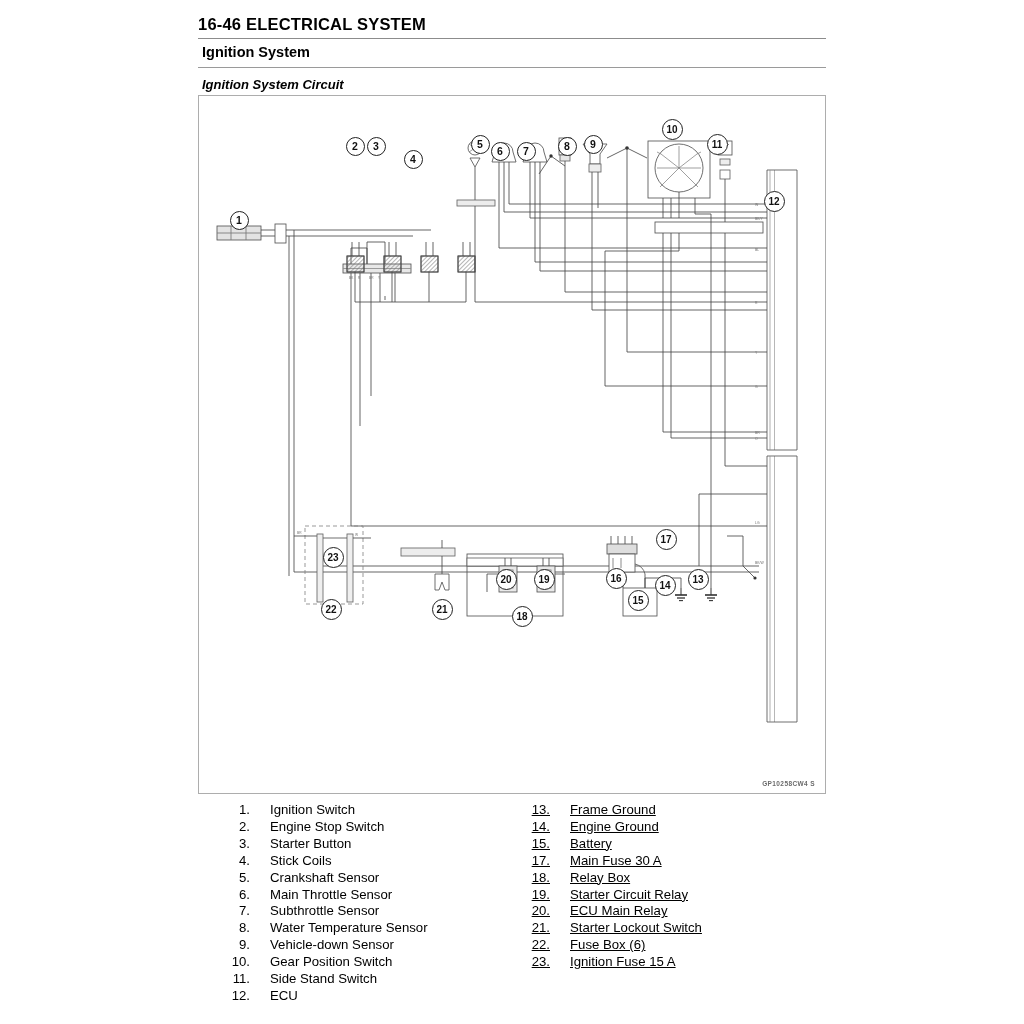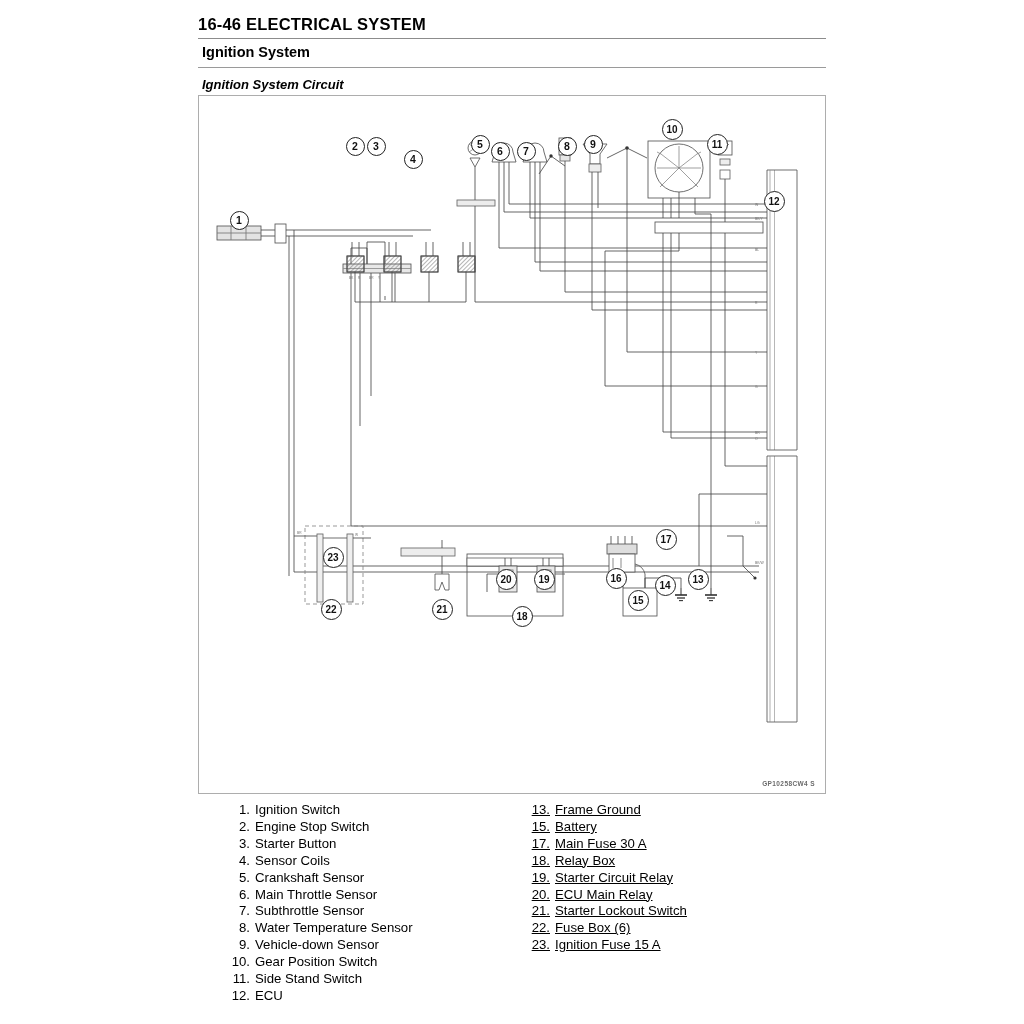--- a/index.html
+++ b/index.html
@@ -36,21 +36,21 @@
   .svgwrap{position:absolute;left:0;top:0;width:100%;height:100%;}
 
   
   .legend{position:absolute;left:198px;top:802px;width:628px;
           font-size:13.2px;line-height:16.9px;}
   .legcol{position:absolute;top:0;}
   .legcol.left{left:26px;width:300px;}
   .legcol.right{left:326px;width:300px;text-decoration:underline;}
   .legrow{display:flex;white-space:nowrap;}
   .legnum{width:26px;text-align:right;flex:0 0 26px;}
-  .legtxt{margin-left:5px;}
+  .legtxt{margin-left:20px;}
 </style>
 </head>
 <body>
 
 <div class="page">
 
   <div class="pg-head">
     <div class="ptitle">16-46 ELECTRICAL SYSTEM</div>
   </div>
   <div class="rule" style="top:38px;"></div>
@@ -411,21 +411,21 @@
         <div class="legrow">
           <span class="legnum">2.</span>
           <span class="legtxt">Engine Stop Switch</span>
         </div>
         <div class="legrow">
           <span class="legnum">3.</span>
           <span class="legtxt">Starter Button</span>
         </div>
         <div class="legrow">
           <span class="legnum">4.</span>
-          <span class="legtxt">Sensor Coils</span>
+          <span class="legtxt">Stick Coils</span>
         </div>
         <div class="legrow">
           <span class="legnum">5.</span>
           <span class="legtxt">Crankshaft Sensor</span>
         </div>
         <div class="legrow">
           <span class="legnum">6.</span>
           <span class="legtxt">Main Throttle Sensor</span>
         </div>
         <div class="legrow">
@@ -452,20 +452,24 @@
           <span class="legnum">12.</span>
           <span class="legtxt">ECU</span>
         </div>
       </div>
     <div class="legcol right" id="leg-right">
         <div class="legrow">
           <span class="legnum">13.</span>
           <span class="legtxt">Frame Ground</span>
         </div>
         <div class="legrow">
+          <span class="legnum">14.</span>
+          <span class="legtxt">Engine Ground</span>
+        </div>
+        <div class="legrow">
           <span class="legnum">15.</span>
           <span class="legtxt">Battery</span>
         </div>
         <div class="legrow">
           <span class="legnum">17.</span>
           <span class="legtxt">Main Fuse 30 A</span>
         </div>
         <div class="legrow">
           <span class="legnum">18.</span>
           <span class="legtxt">Relay Box</span>

